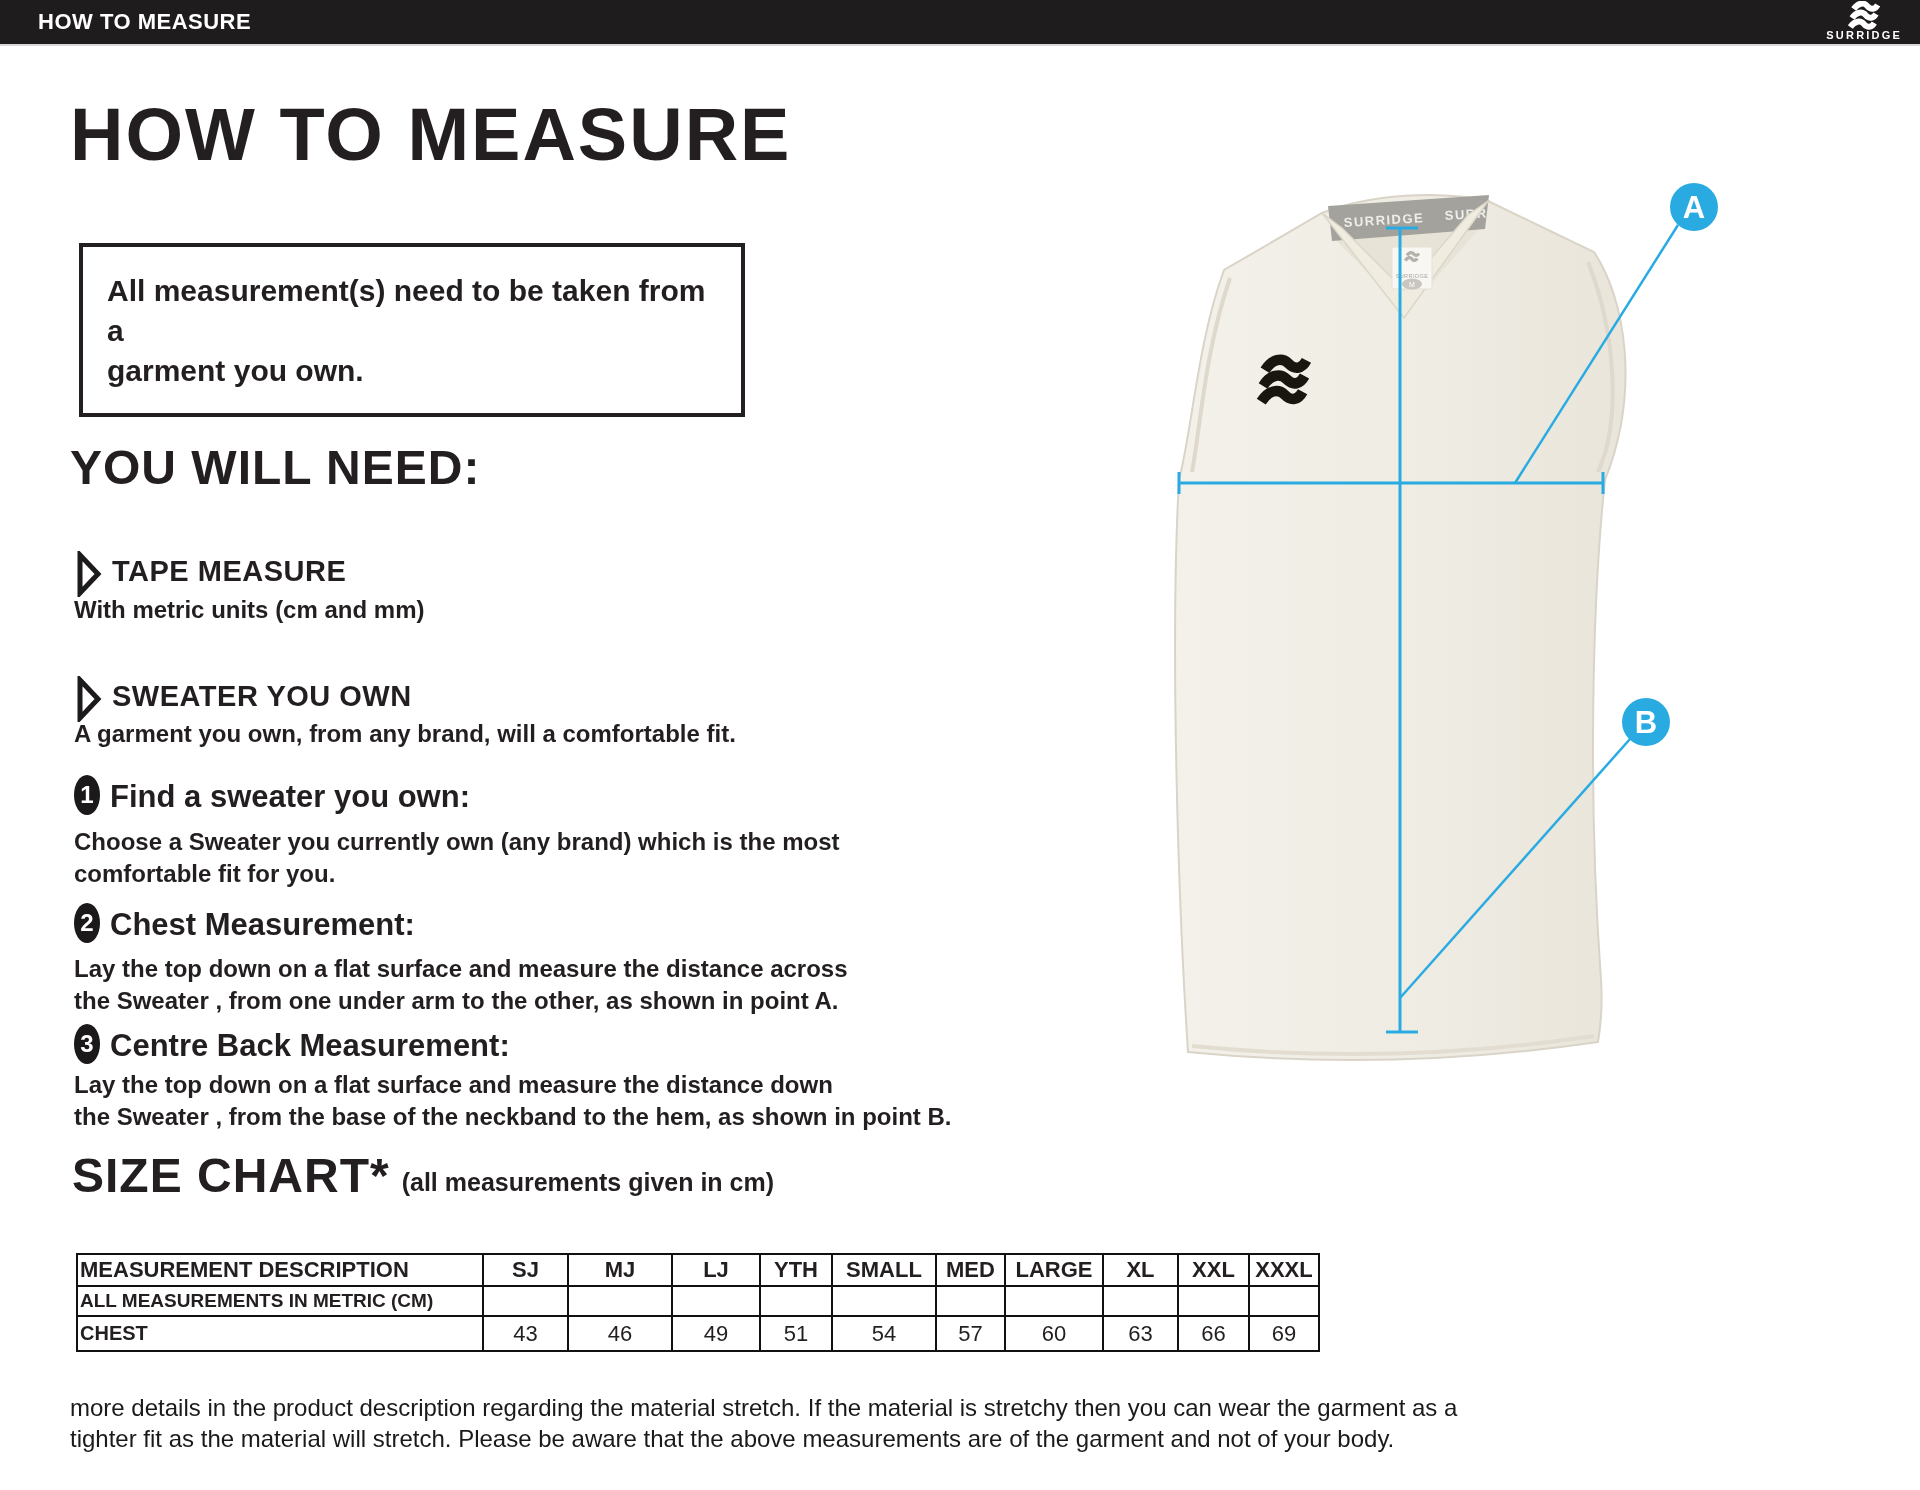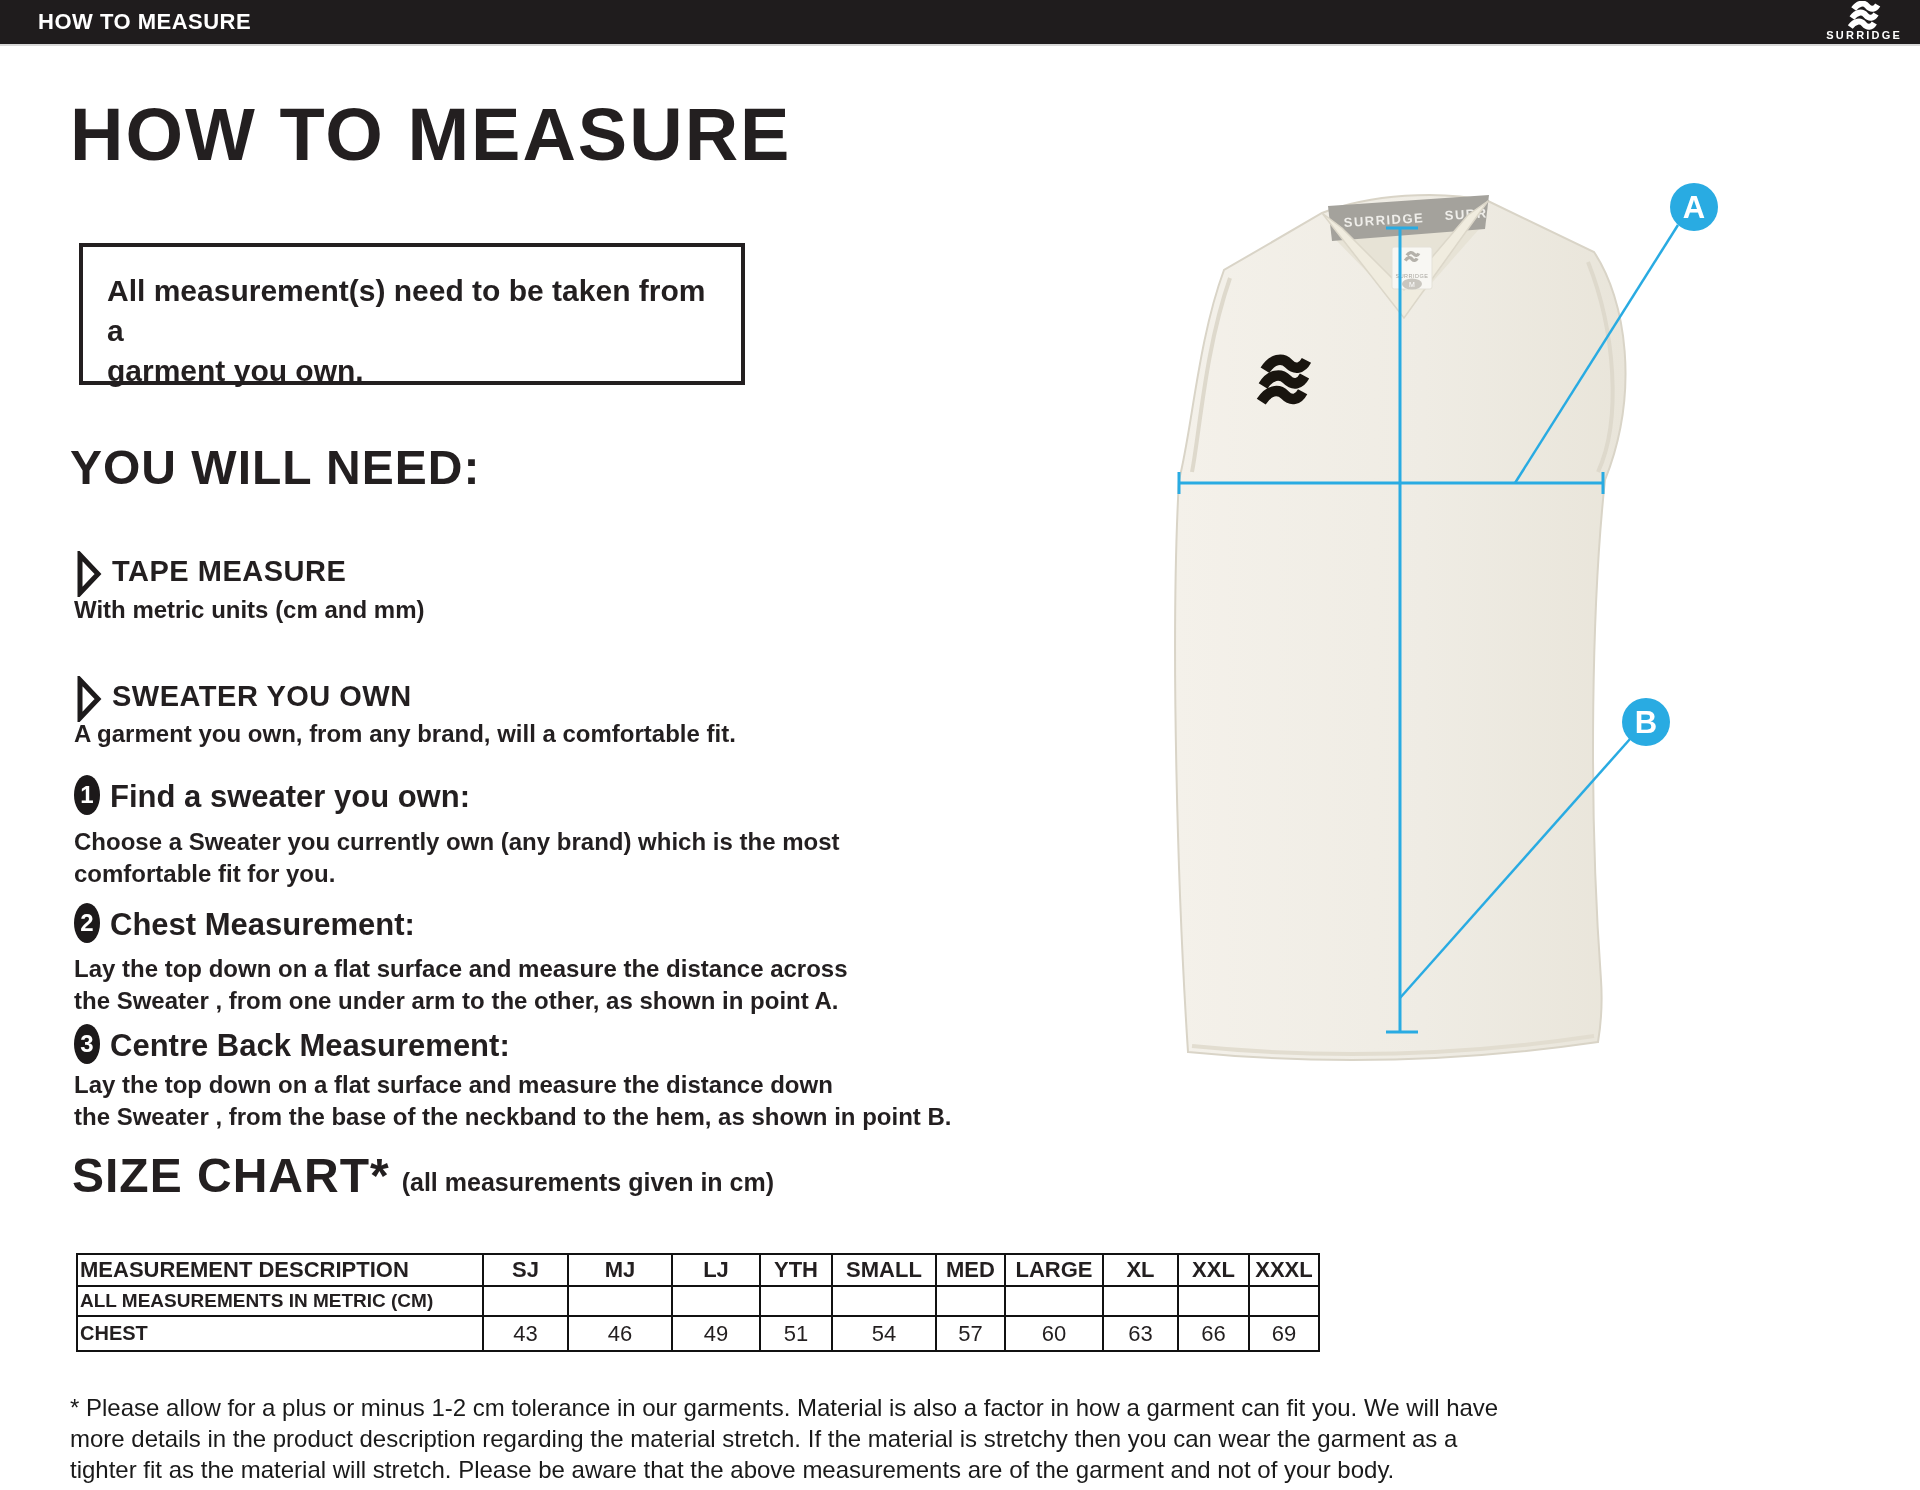--- a/index.html
+++ b/index.html
@@ -9,21 +9,21 @@
   }
   .abs{position:absolute;}
   
   .topbar{left:0;top:0;width:1920px;height:44px;background:#1f1c1d;}
   .topbar-title{left:38px;top:0;height:44px;line-height:44px;font-size:22px;font-weight:bold;color:#ffffff;letter-spacing:0.5px;}
   .topbar-rule{left:0;top:44px;width:1920px;height:2px;background:#d8d8d8;}
   .brandblock{right:18px;top:1px;display:flex;flex-direction:column;align-items:center;}
   .brandblock .brandname{color:#ffffff;font-size:11px;font-weight:bold;letter-spacing:2.2px;margin-top:-2px;}
   
   .h1{left:70px;top:92px;font-size:74px;font-weight:bold;letter-spacing:2px;white-space:nowrap;}
-  .noticebox{left:79px;top:243px;width:666px;height:142px;border:4px solid #231f20;box-sizing:border-box;}
+  .noticebox{left:79px;top:243px;width:666px;height:174px;border:4px solid #231f20;box-sizing:border-box;}
   .noticebox .inner{padding:24px 26px 0 24px;font-size:30px;font-weight:bold;line-height:40px;}
   .h2{left:70px;top:440px;font-size:48px;font-weight:bold;letter-spacing:1px;white-space:nowrap;}
   .need-title{font-size:29px;font-weight:bold;letter-spacing:0.5px;white-space:nowrap;}
   .need-desc{font-size:24px;font-weight:bold;white-space:nowrap;}
   .step-title{font-size:31px;font-weight:bold;white-space:nowrap;}
   .step-body{font-size:24px;font-weight:bold;line-height:32px;white-space:nowrap;}
   .badge{
     width:26px;height:40px;background:#1c191a;border-radius:50%;
     display:flex;align-items:center;justify-content:center;
     color:#ffffff;font-size:24px;font-weight:bold;
@@ -163,21 +163,20 @@
     <td class="val">57</td>
     <td class="val">60</td>
     <td class="val">63</td>
     <td class="val">66</td>
     <td class="val">69</td>
   </tr>
 </tbody>
   </table>
 
 <div class="abs footnote">
-  <div>* Please allow for a plus or minus 1-2 cm tolerance in our garments. Material is also a factor in how a garment can fit you. We will have</div>
   <div>more details in the product description regarding the material stretch.  If the material is stretchy then you can wear the garment as a</div>
   <div>tighter fit as the material will stretch.  Please be aware that the above measurements are of the garment and not of your body.</div>
 </div>
 
 <svg class="abs" style="left:0;top:0;" width="1920" height="1490" viewBox="0 0 1920 1490">
   <defs>
     <linearGradient id="fab" x1="0" y1="0" x2="1" y2="0">
       <stop offset="0" stop-color="#f4f1ea"></stop>
       <stop offset="0.55" stop-color="#efece4"></stop>
       <stop offset="1" stop-color="#e9e5da"></stop>

